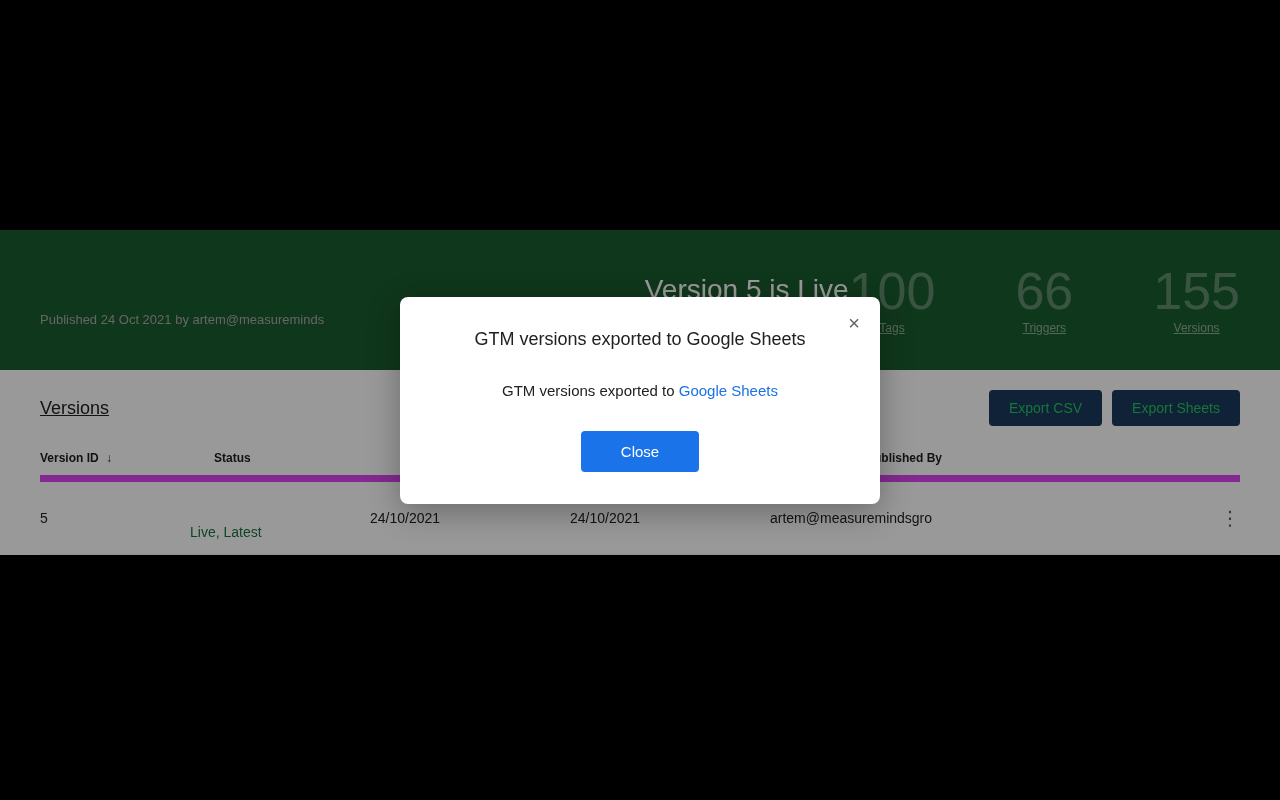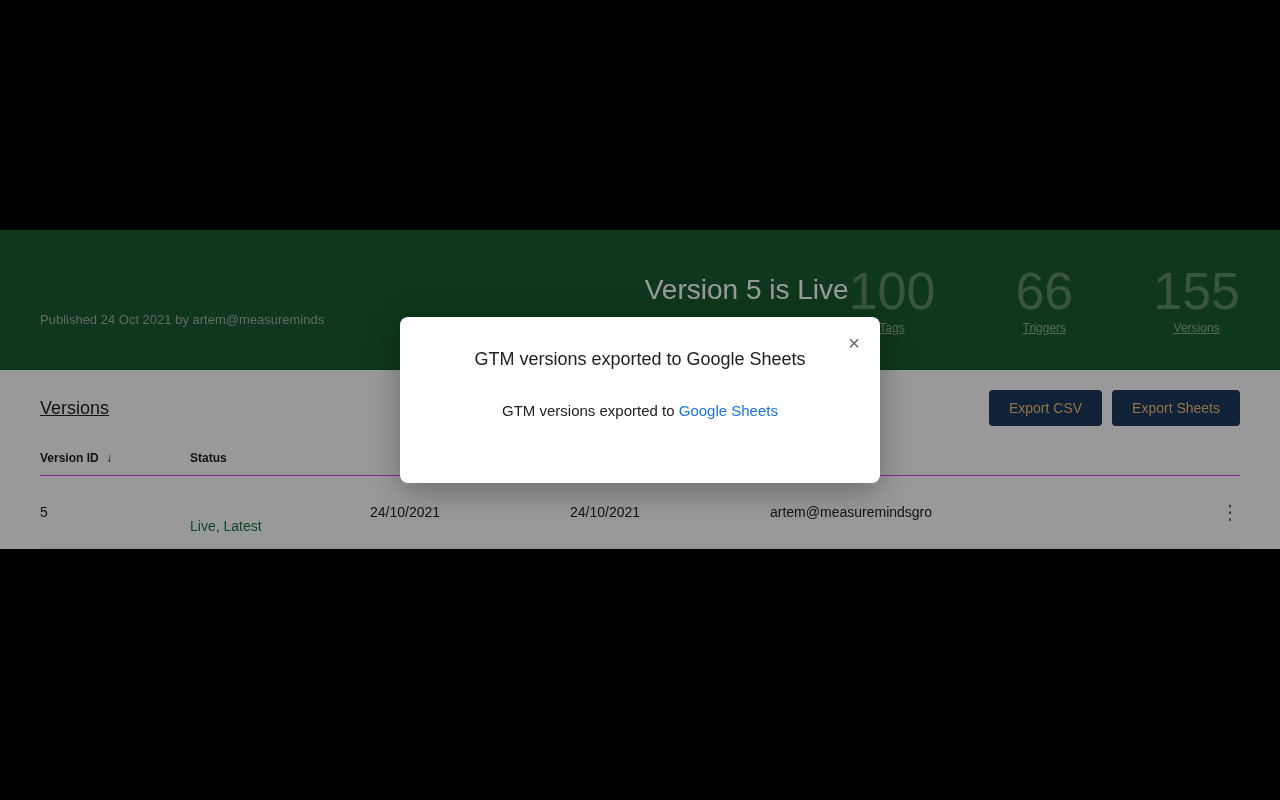--- a/index.html
+++ b/index.html
@@ -100,32 +100,33 @@
       text-decoration: underline;
     }
 
     .btn-group {
       display: flex;
       gap: 10px;
     }
 
     .btn-dark {
       background: #1a3a5c;
-      color: #fdba74;
+      color: #22c55e;
       border: none;
       border-radius: 4px;
       padding: 10px 20px;
       font-size: 14px;
       cursor: pointer;
     }
 
     .table-header {
       display: flex;
-      border-bottom: 1px solid #d946ef;
+      border-bottom: 7px solid #d946ef;
       padding: 10px 0;
+      gap: 24px;
     }
 
     .th {
       font-size: 12px;
       font-weight: 600;
       color: #202124;
     }
 
     .col-version { width: 150px; }
     .col-status { width: 180px; }
@@ -291,14 +292,17 @@
 <div class="overlay">
   <div class="dialog">
     <button class="dialog-close">×</button>
 
     <div class="dialog-title">GTM versions exported to Google Sheets</div>
 
     <div class="dialog-body">
       <span>GTM versions exported to </span><a href="#">Google Sheets</a>
     </div>
 
+    <div class="dialog-footer">
+      <button class="btn-close">Close</button>
+    </div>
   </div>
 </div>
 
 </body></html>

